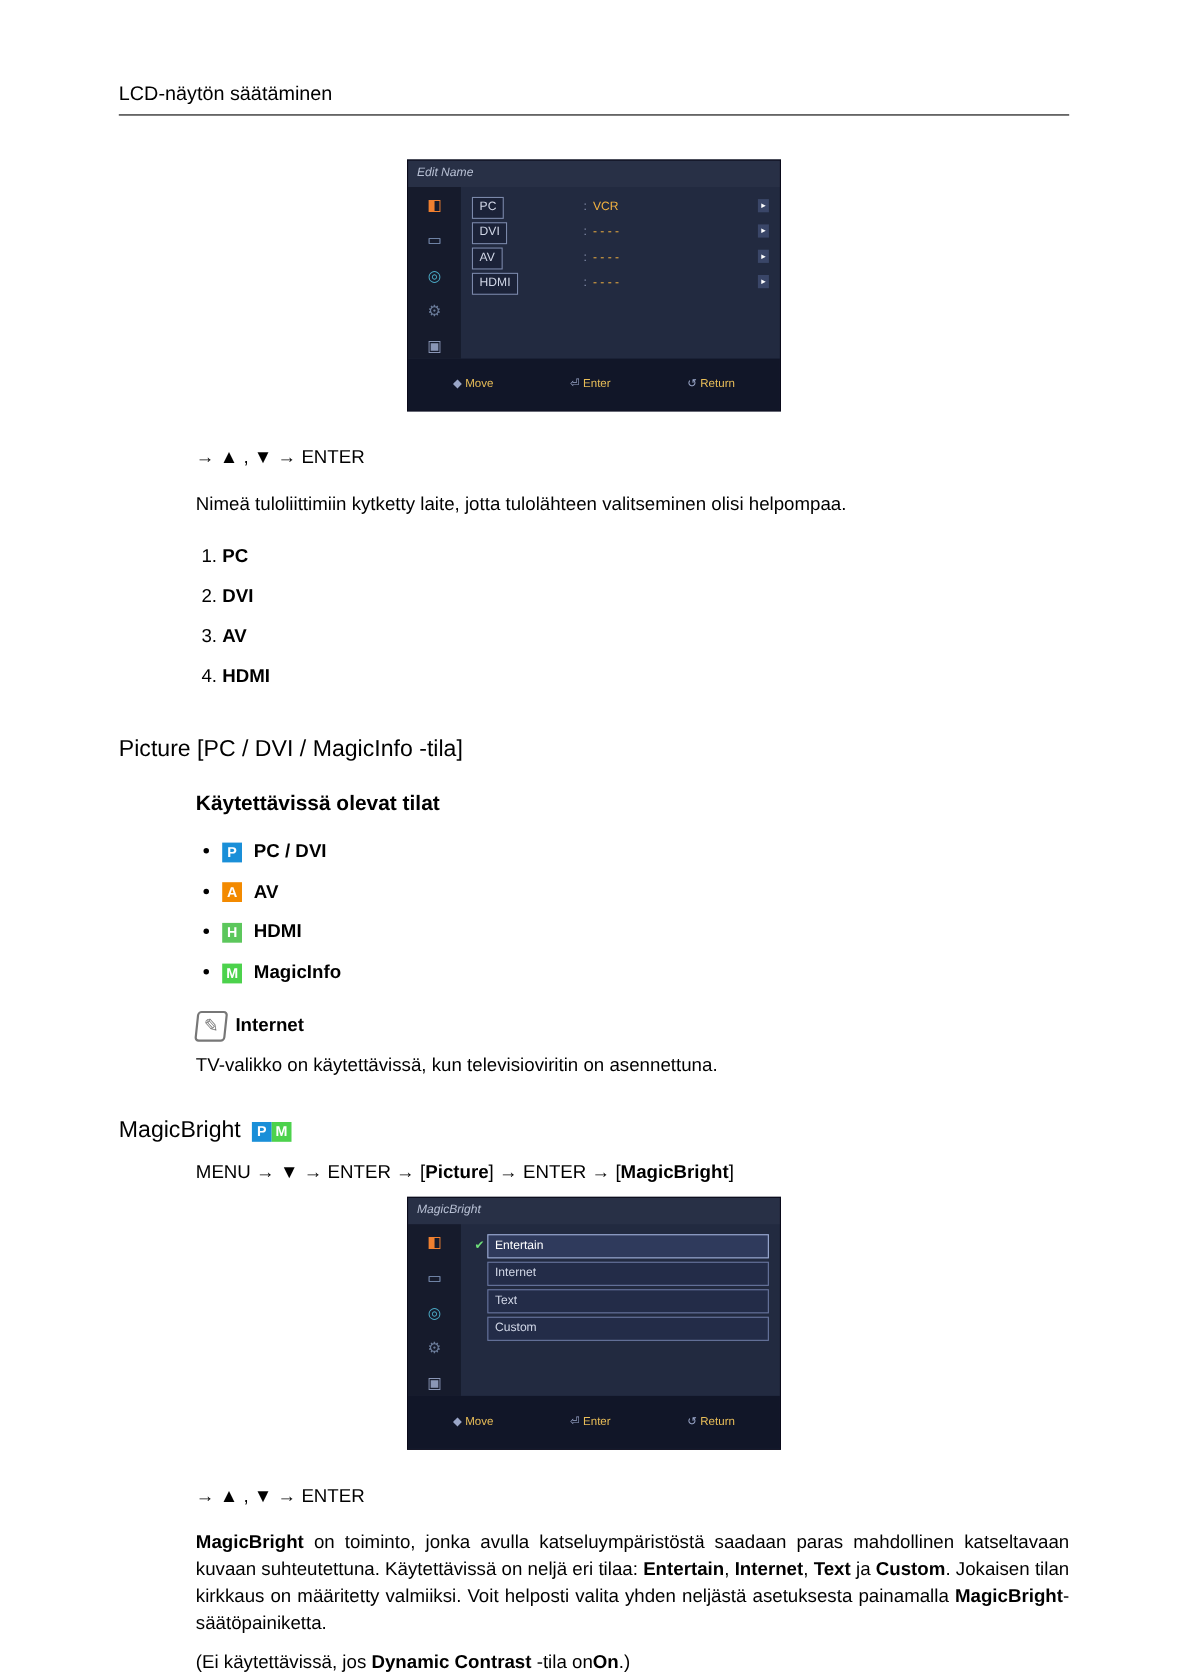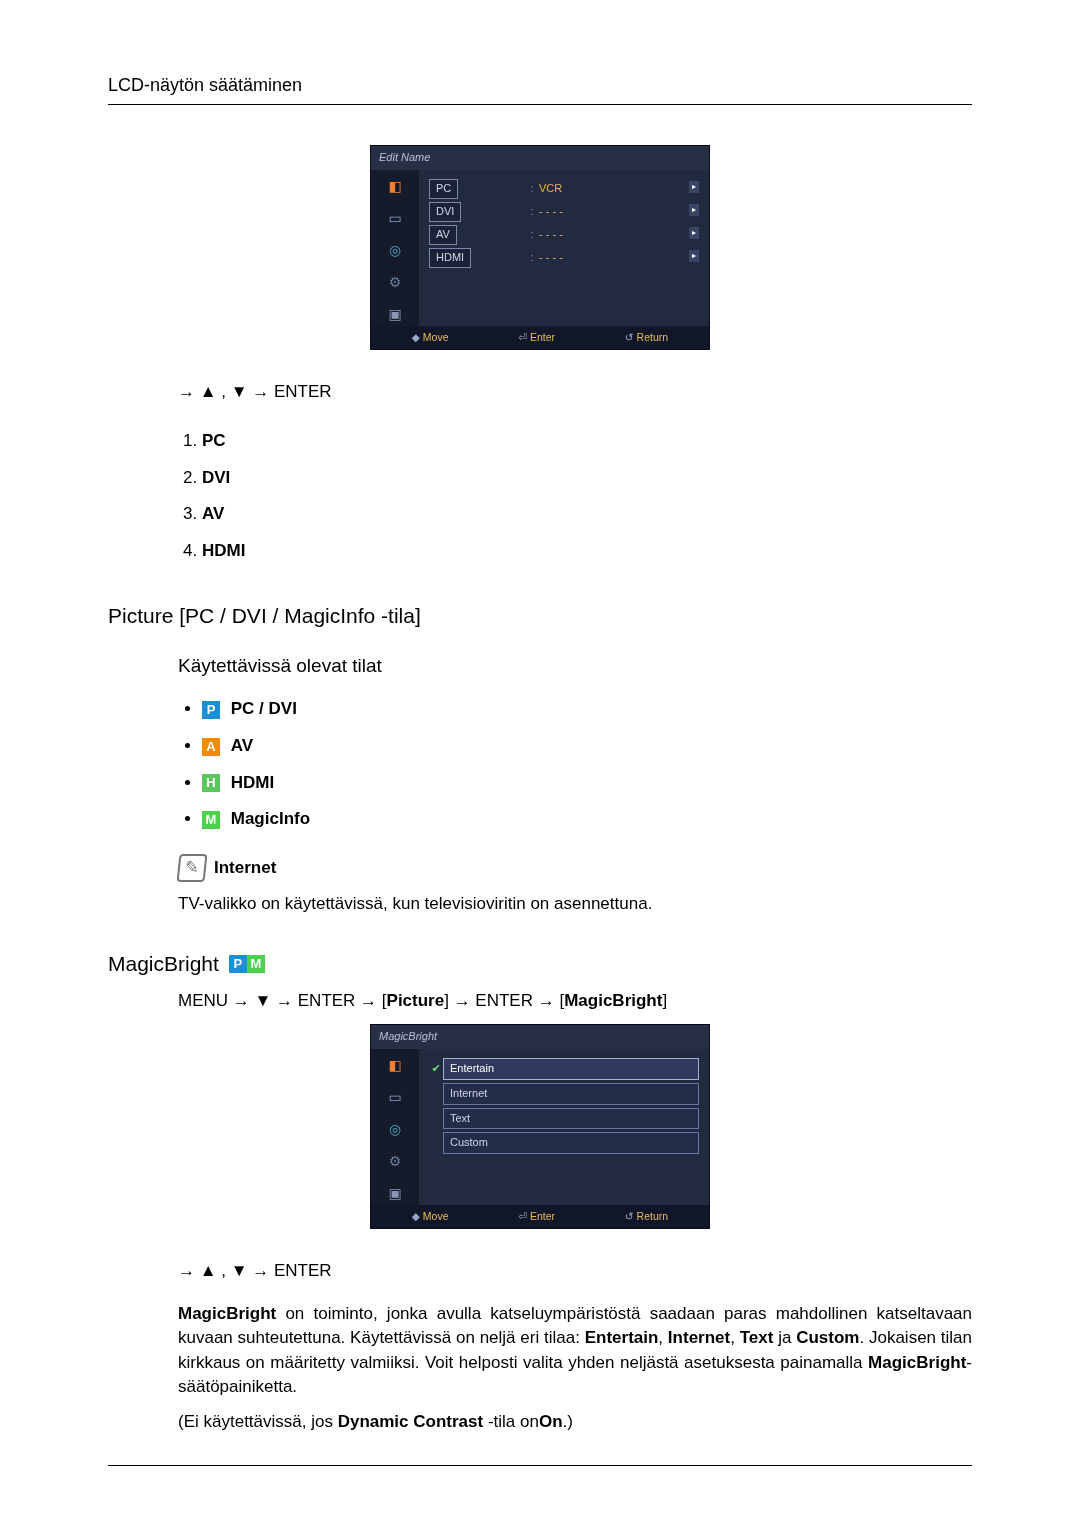--- a/index.html
+++ b/index.html
@@ -113,34 +113,34 @@
     flex:1;border:1px solid #6a77a0;background:#232c48;color:#d0d6e6;
     font-size:11px;padding:2px 6px;
   }
   .osd-opt.sel .optlabel {
     border-color:#a0b0d8;color:#fff;background:#2f3a5c;
   }
   .osd-footer {
     background:#111628;
     color:#eec060;
     font-size:10.5px;
-    padding:4px 6px;
+    padding:16px 6px;
     display:flex;justify-content:space-around;
   }
   .osd-footer span { color:#e8bd58; }
   .osd-footer .ficon { color:#9aa6c8; }
   .nav-line { margin: 6px 0 18px 0; }
   .ol {
     list-style: decimal;
     padding-left: 24px;
     margin: 16px 0 28px 0;
   }
   .ol li { padding:6px 0; }
   .h2 { font-size: 21px; font-weight: normal; margin: 32px 0 10px 0; }
-  .h3 { font-size: 19px; font-weight: normal; margin: 20px 0 12px 0; }
+  .h3 { font-size: 19px; font-weight: bold; margin: 20px 0 12px 0; }
   .bullets {
     list-style: disc;
     padding-left: 24px;
     margin: 10px 0 16px 0;
   }
   .bullets li { padding:6px 0; }
   .mode-icon {
     display:inline-block;width:18px;height:18px;
     color:#fff;font-weight:bold;font-size:13px;
     text-align:center;line-height:18px;margin-right:6px;
@@ -205,20 +205,21 @@
     </div>
     <div class="osd-footer">
       <span><span class="ficon">◆</span> <span>Move</span></span>
       <span><span class="ficon">⏎</span> <span>Enter</span></span>
       <span><span class="ficon">↺</span> <span>Return</span></span>
     </div>
   </div>
 
   <div class="indent">
     <p class="nav-line">→ ▲ , ▼ → ENTER</p>
+    <p class="para">Nimeä tuloliittimiin kytketty laite, jotta tulolähteen valitseminen olisi helpompaa.</p>
     <ol class="ol">
       <li><b>PC</b></li>
       <li><b>DVI</b></li>
       <li><b>AV</b></li>
       <li><b>HDMI</b></li>
     </ol>
   </div>
 
   <div class="h2">Picture [PC / DVI / MagicInfo -tila]</div>
 

